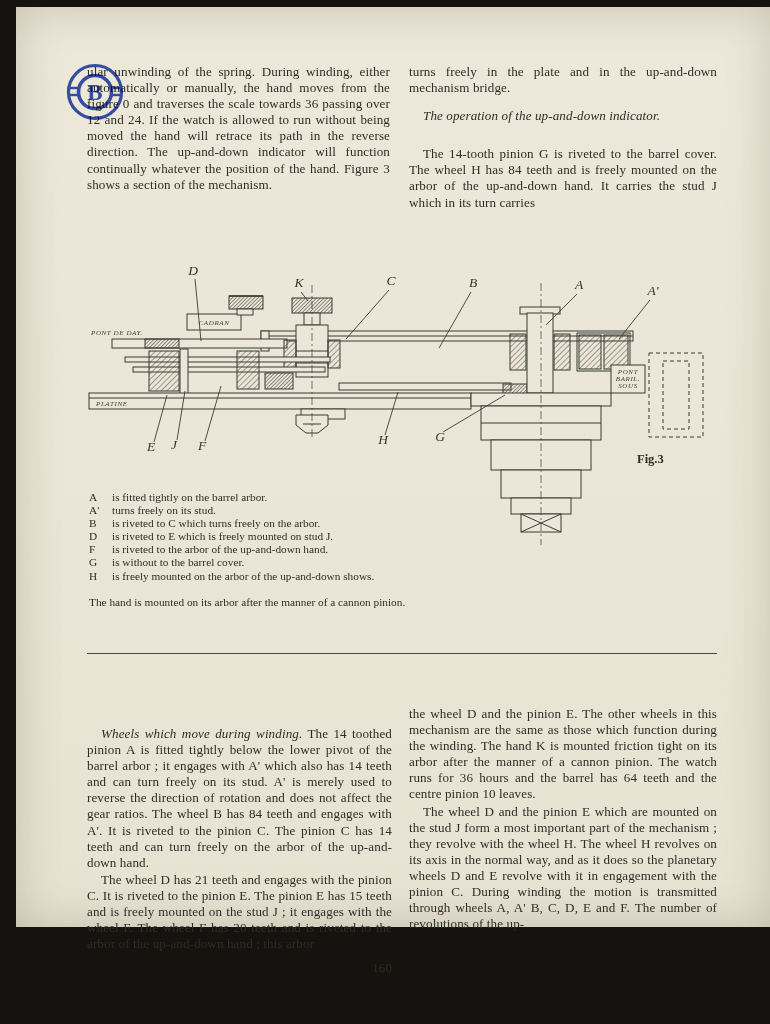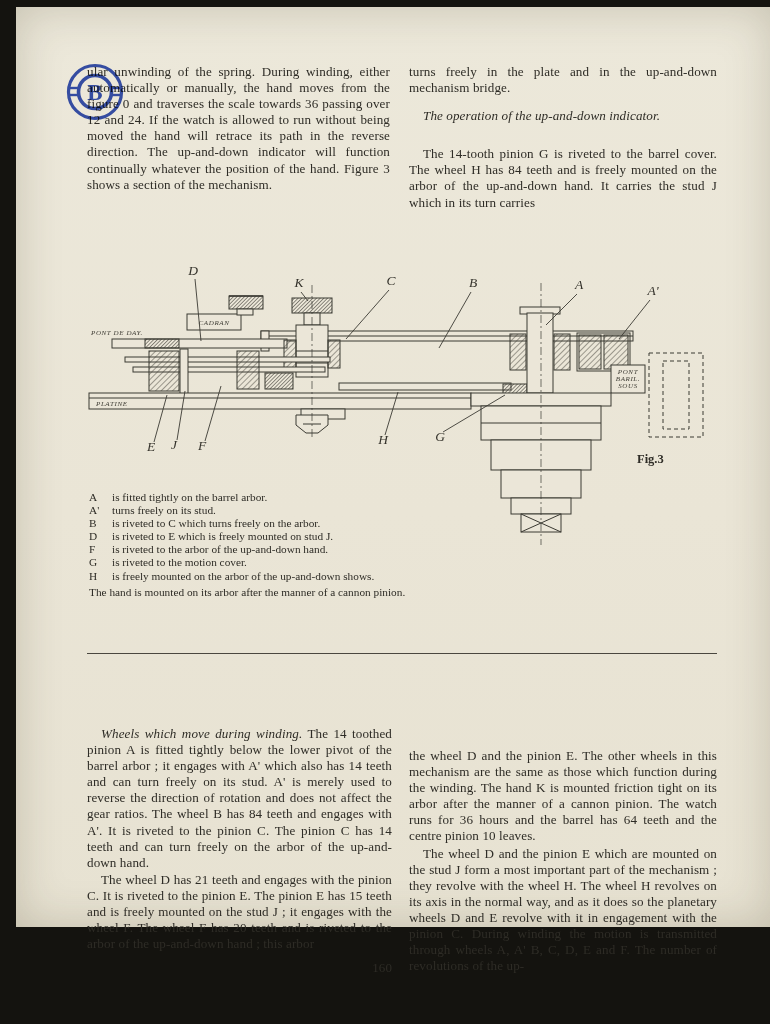--- a/index.html
+++ b/index.html
@@ -22,34 +22,34 @@
     font-size:13.1px; line-height:16.1px;
     text-align:justify;
     letter-spacing:0.1px;
   }
   .textcol p.indent { text-indent:14px; }
   .ital { font-style:italic; }
   .head { margin:12px 0 22px 0; }
   #tl { left:71px; top:57px; width:303px; }
   #tr { left:393px; top:57px; width:308px; }
   #bl { left:71px; top:699px; width:305px;margin-top:20px; }
-  #br { left:393px; top:699px; width:308px;margin-top:42px; }
+  #br { left:393px; top:699px; width:308px; }
   #bl p + p, #br p + p { margin-top:1px; }
   .stamp {
     position:absolute; left:49px; top:55px; width:60px; height:60px;
     opacity:.88; mix-blend-mode:multiply;
   }
   .figure { position:absolute; left:71px; top:248px; width:632px; height:298px; }
   .legend {
     position:absolute; left:73px; top:484px; width:440px;
     font-size:11.3px; line-height:13.1px;
   }
   .legend-row { display:flex; }
   .legend-key { width:23px; flex:none; }
-  .legend-note { margin-top:3px; }
+  .legend-note { margin-top:13px; }
   .rule { position:absolute; left:71px; top:646px; width:630px; border-top:1.2px solid #4a473f; }
   .pageno { margin-top:8px; font-size:13px; text-align:right; }
   svg text { font-family:"Liberation Serif", serif; }
   .fig-label { font-style:italic; font-size:13.5px; fill:#34322b; }
   .fig-script { font-style:italic; font-size:7px; fill:#3f3d35; letter-spacing:.6px; }
   .fig-caption { font-weight:bold; font-size:12.5px; fill:#2e2c26; }
 </style>
 </head>
 <body>
 
@@ -236,21 +236,21 @@
     <div class="legend-row">
       <span class="legend-key">D</span>
       <span>is riveted to E which is freely mounted on stud J.</span>
     </div>
     <div class="legend-row">
       <span class="legend-key">F</span>
       <span>is riveted to the arbor of the up-and-down hand.</span>
     </div>
     <div class="legend-row">
       <span class="legend-key">G</span>
-      <span>is riveted to the motion cover.</span>
+      <span>is without to the barrel cover.</span>
     </div>
     <div class="legend-row">
       <span class="legend-key">H</span>
       <span>is freely mounted on the arbor of the up-and-down shows.</span>
     </div>
     <div class="legend-note">The hand is mounted on its arbor after the manner of a cannon pinion.</div>
   </div>
 
   <div class="rule"></div>
 

